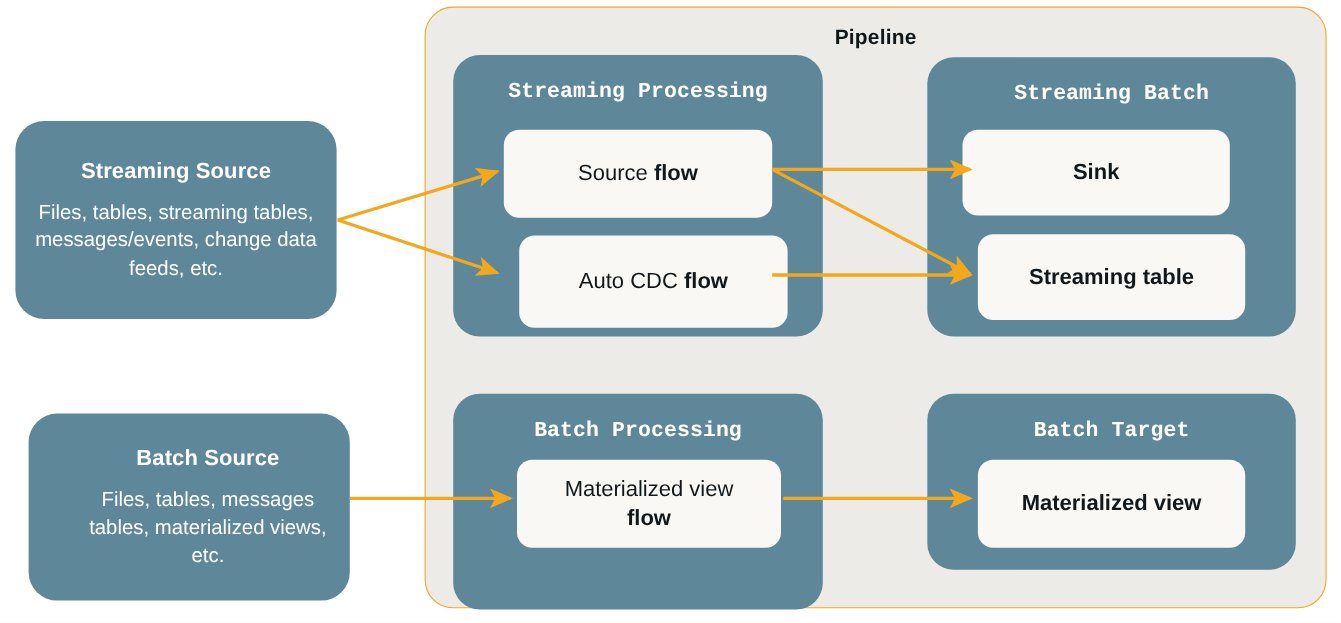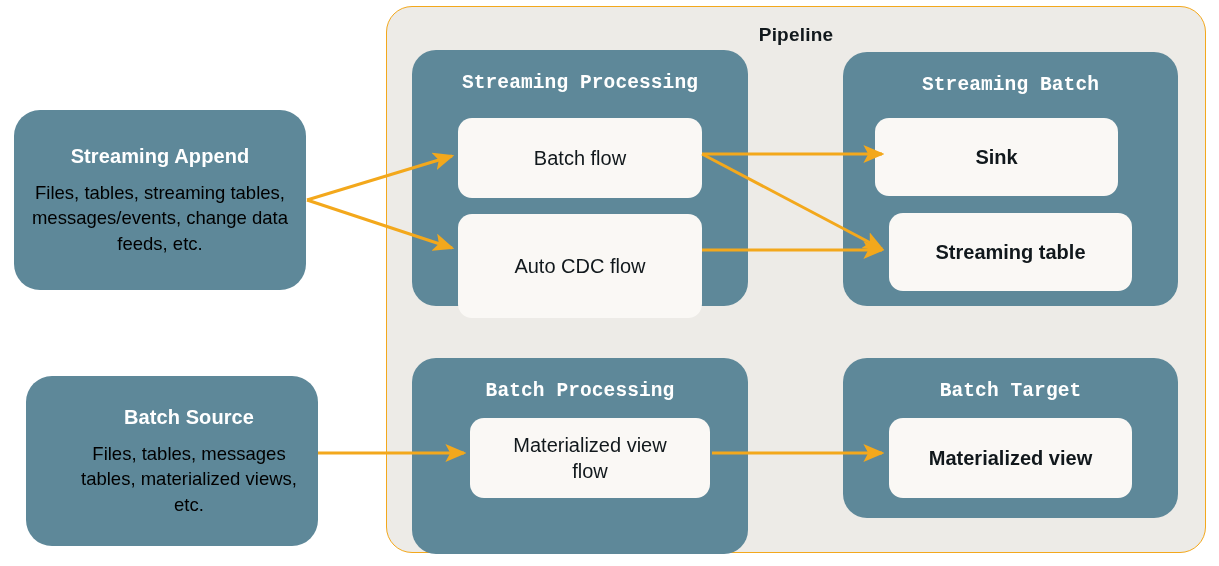--- a/index.html
+++ b/index.html
@@ -34,21 +34,21 @@
   }
   .src-title {
     color: #ffffff;
     font-weight: bold;
     font-size: 20px;
     letter-spacing: 0.1px;
     line-height: 1.2;
     margin-bottom: 12px;
   }
   .src-desc {
-    color: #000000;
+    color: #ffffff;
     font-size: 18.5px;
     line-height: 1.38;
     font-weight: 400;
   }
 
   .group-box {
     position: absolute;
     background: #5e8899;
     border-radius: 24px;
     box-sizing: border-box;
@@ -73,21 +73,21 @@
     box-sizing: border-box;
     display: flex;
     align-items: center;
     justify-content: center;
     text-align: center;
     color: #11181c;
     font-size: 20px;
     line-height: 1.3;
     padding: 4px 10px;
   }
-  .card b { font-weight: normal; }
+  .card b { font-weight: bold; }
   .card.strong { font-weight: bold; }
 
   
   #pipeline-frame {
     position: absolute;
     left: 386px;
     top: 6px;
     width: 820px;
     height: 547px;
     background: #edebe7;
@@ -118,35 +118,35 @@
 </style>
 </head>
 <body>
 
 <div id="canvas">
 
   <div id="pipeline-frame"></div>
   <div id="pipeline-label">Pipeline</div>
 
   <div class="src-box" style="left:14px; top:110px; width:292px; height:180px;">
-    <div class="src-title">Streaming Append</div>
+    <div class="src-title">Streaming Source</div>
     <div class="src-desc">Files, tables, streaming tables, messages/events, change data feeds, etc.</div>
   </div>
 
   <div class="src-box" style="left:26px; top:376px; width:292px; height:170px;padding-left:48px;">
     <div class="src-title">Batch Source</div>
     <div class="src-desc">Files, tables, messages tables, materialized views, etc.</div>
   </div>
 
   <div class="group-box" style="left:412px; top:50px; width:336px; height:256px;">
     <div class="group-title">Streaming Processing</div>
     <div class="card" style="left:46px; top:68px; width:244px; height:80px;">
-      <span><span>Batch </span><b>flow</b></span>
+      <span><span>Source </span><b>flow</b></span>
     </div>
-    <div class="card" style="left:46px; top:164px; width:244px; height:104px;">
+    <div class="card" style="left:60px; top:164px; width:244px; height:84px;">
       <span><span>Auto CDC </span><b>flow</b></span>
     </div>
   </div>
 
   <div class="group-box" style="left:843px; top:52px; width:335px; height:254px;">
     <div class="group-title">Streaming Batch</div>
     <div class="card strong" style="left:32px; top:66px; width:243px; height:78px;">
       <span>Sink</span>
     </div>
     <div class="card strong" style="left:46px; top:161px; width:243px; height:78px;">

